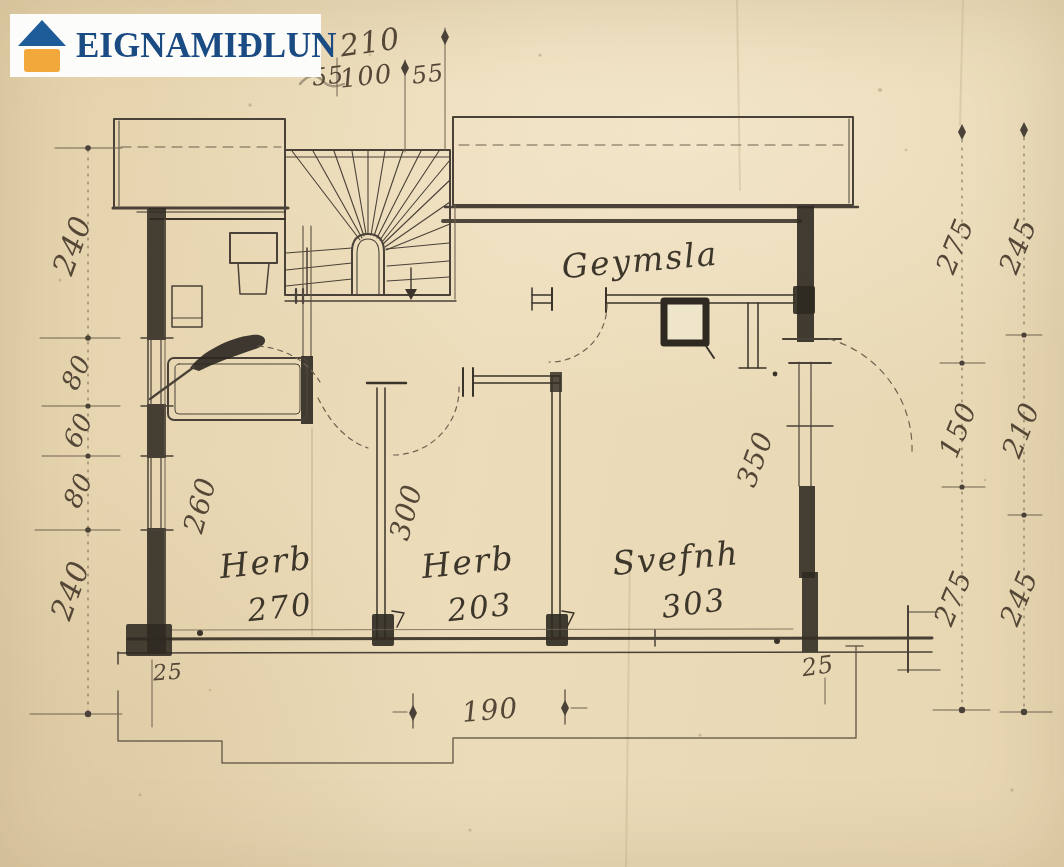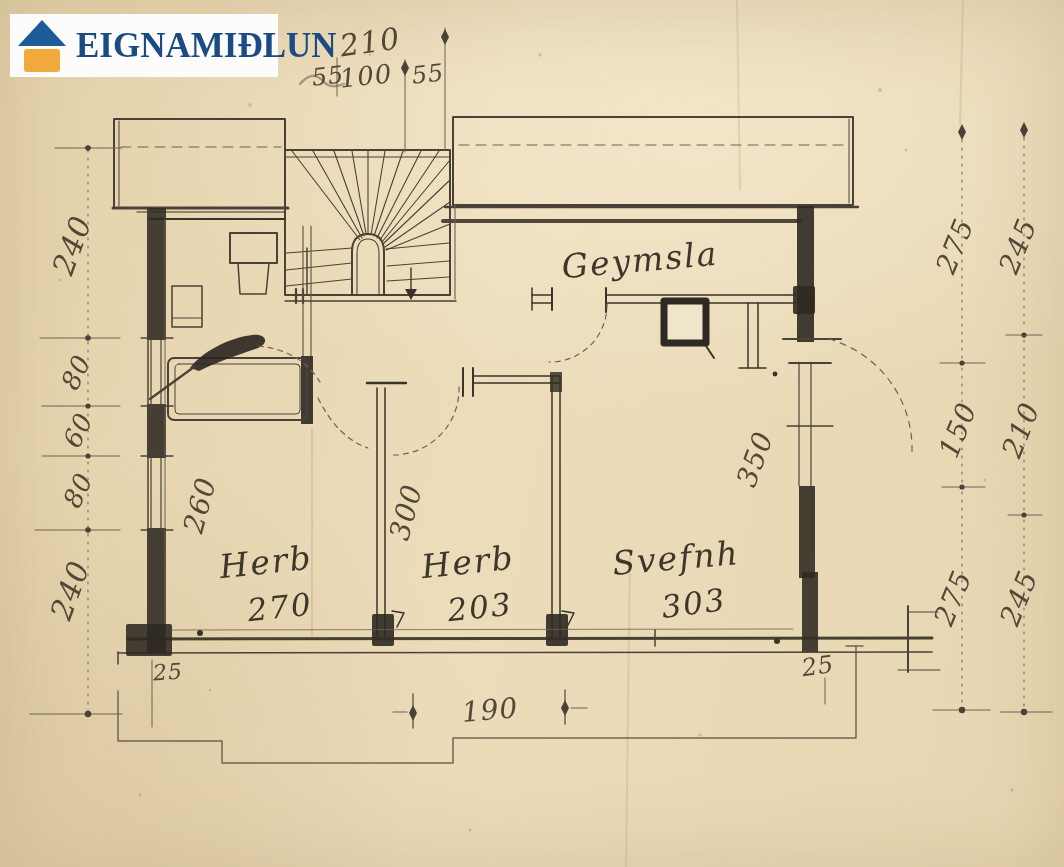--- a/index.html
+++ b/index.html
@@ -16,21 +16,21 @@
   .lbl{
     position:absolute;z-index:5;white-space:nowrap;
     font-family:"DejaVu Serif",serif;font-style:italic;
     color:#4c4335;
     transform:translate(-50%,-50%) rotate(var(--r,0deg));
     letter-spacing:1px;
   }
   .room{color:#3d362b;letter-spacing:2px;}
   .dim{color:#544737;}
   #logo{
-    position:absolute;left:10px;top:14px;width:268px;height:63px;z-index:10;
+    position:absolute;left:10px;top:14px;width:311px;height:63px;z-index:10;
     background:#fcfcfb;display:flex;align-items:center;justify-content:space-between;
   }
   #logo .brand{
     font-family:"Liberation Serif",serif;font-weight:bold;
     font-size:35px;color:#1b4b83;letter-spacing:0px;margin-left:10px;line-height:1;
   }
   #logo svg{margin-left:8px;flex:0 0 auto;}
 </style>
 </head>
 <body>

